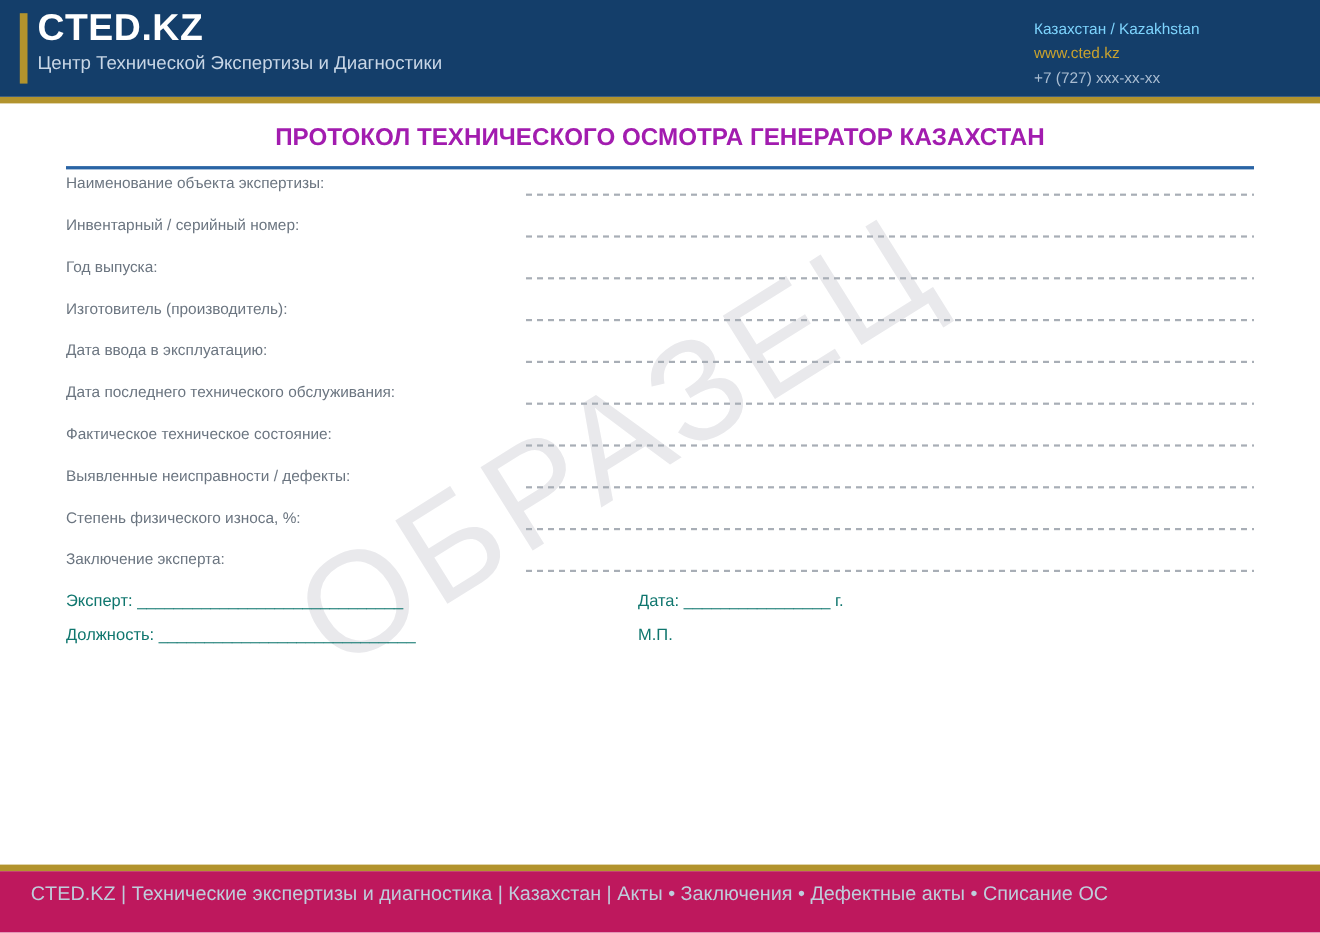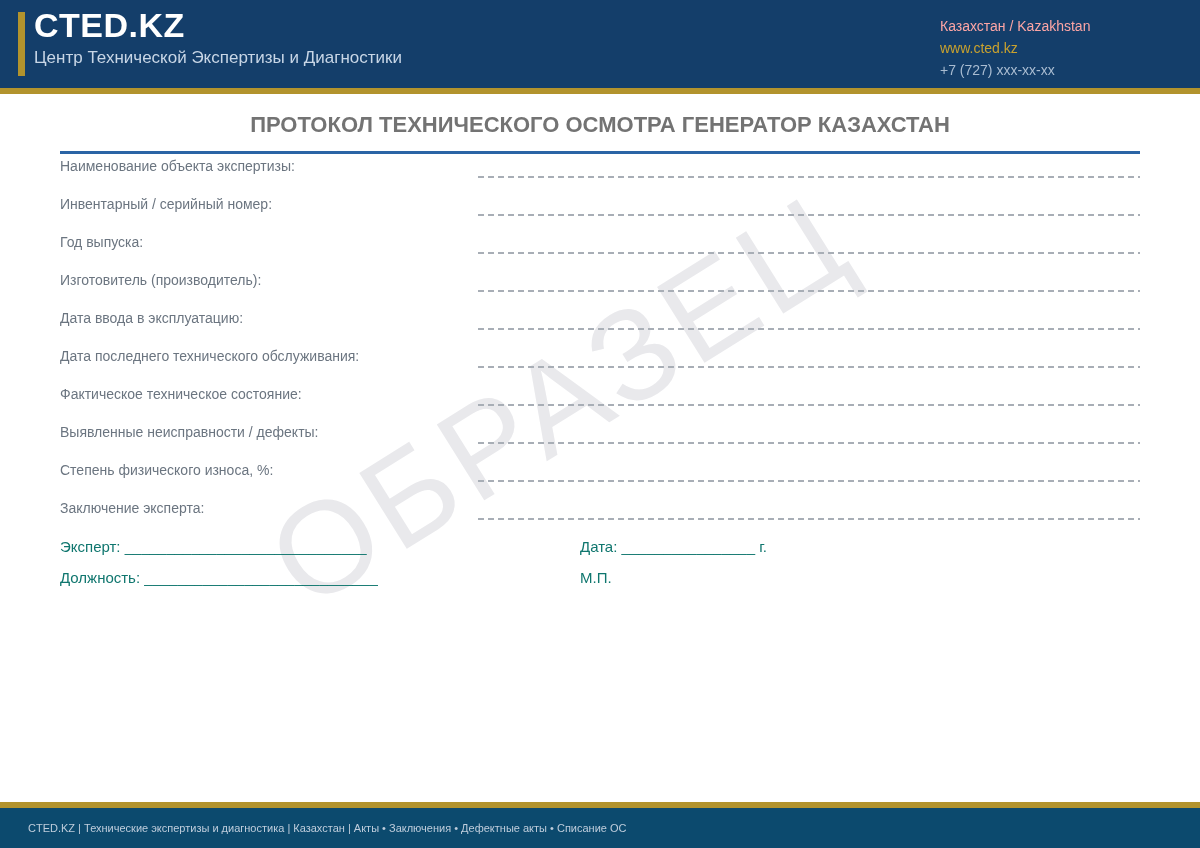--- a/index.html
+++ b/index.html
@@ -39,21 +39,21 @@
     left: 34px; top: 48px;
     color: #c8d6e6;
     font-size: 17px;
   }
   .header-contact {
     position: absolute;
     left: 940px; top: 15px;
     font-size: 14px;
     line-height: 22px;
   }
-  .contact-country { color: #fca5a5; }
+  .contact-country { color: #7dd3fc; }
   .contact-site { color: #c9a22e; cursor: pointer; }
   .contact-phone { color: #a9bcd1; }
   .gold-divider {
     height: 6px;
     background: #b2932d;
   }
 
   
   .watermark {
     position: absolute;
@@ -70,21 +70,21 @@
 
   
   .content {
     position: relative;
     z-index: 1;
     padding: 0 60px;
   }
   .doc-title {
     margin-top: 18px;
     text-align: center;
-    color: #737373;
+    color: #a21caf;
     font-size: 22px;
     font-weight: 700;
     line-height: 26px;
   }
   .title-rule {
     margin-top: 13px;
     height: 3px;
     background: #2a64a5;
   }
 
@@ -124,24 +124,24 @@
   .footer-wrap {
     position: absolute;
     left: 0; right: 0; bottom: 0;
     z-index: 2;
   }
   .footer-gold {
     height: 6px;
     background: #b2932d;
   }
   .footer-bar {
-    height: 40px;
-    background: #0c4a6e;
+    height: 56px;
+    background: #be185d;
     color: #bfcddc;
-    font-size: 11px;
+    font-size: 18px;
     line-height: 40px;
     padding-left: 28px;
     white-space: nowrap;
   }
 </style>
 </head>
 <body>
 
 <div class="page">
 

